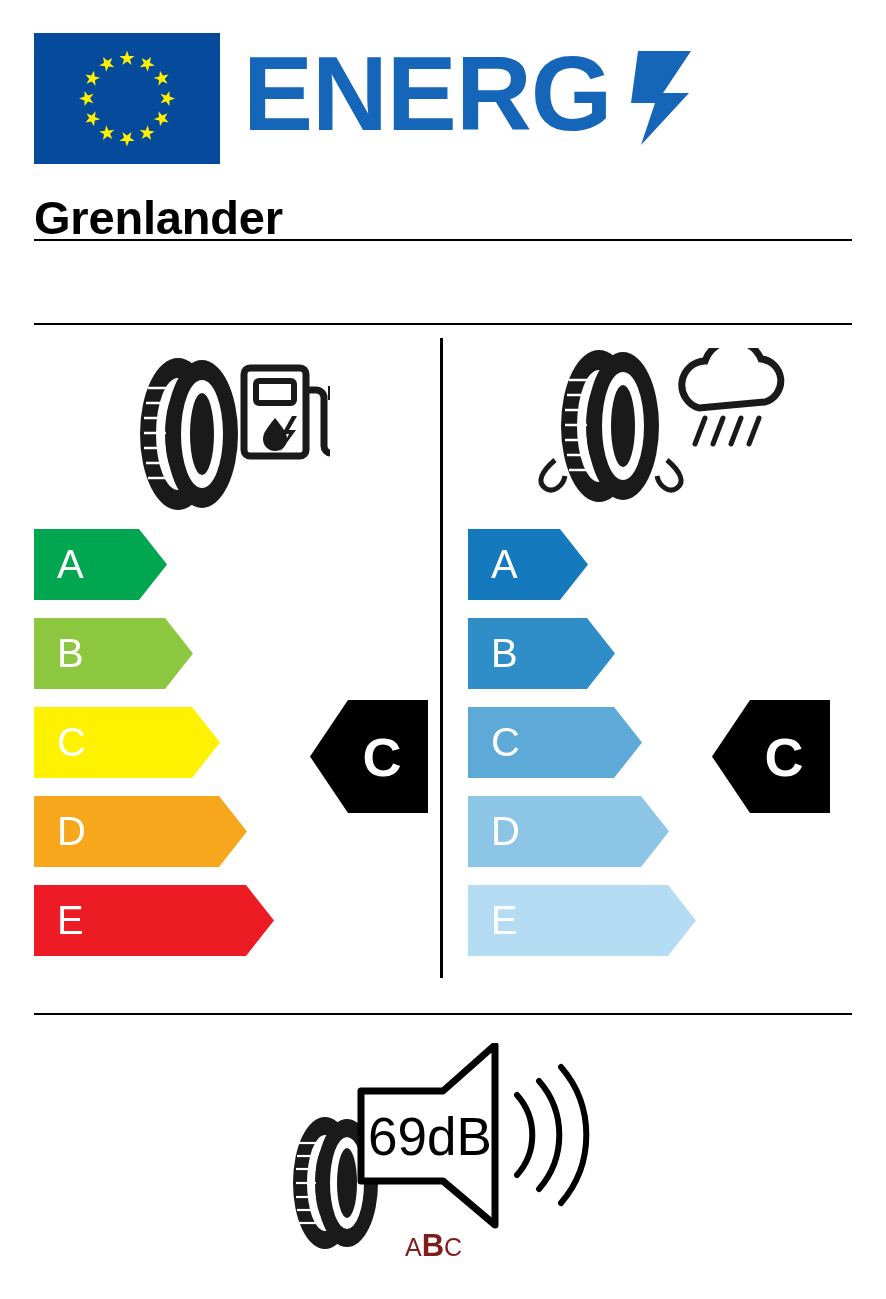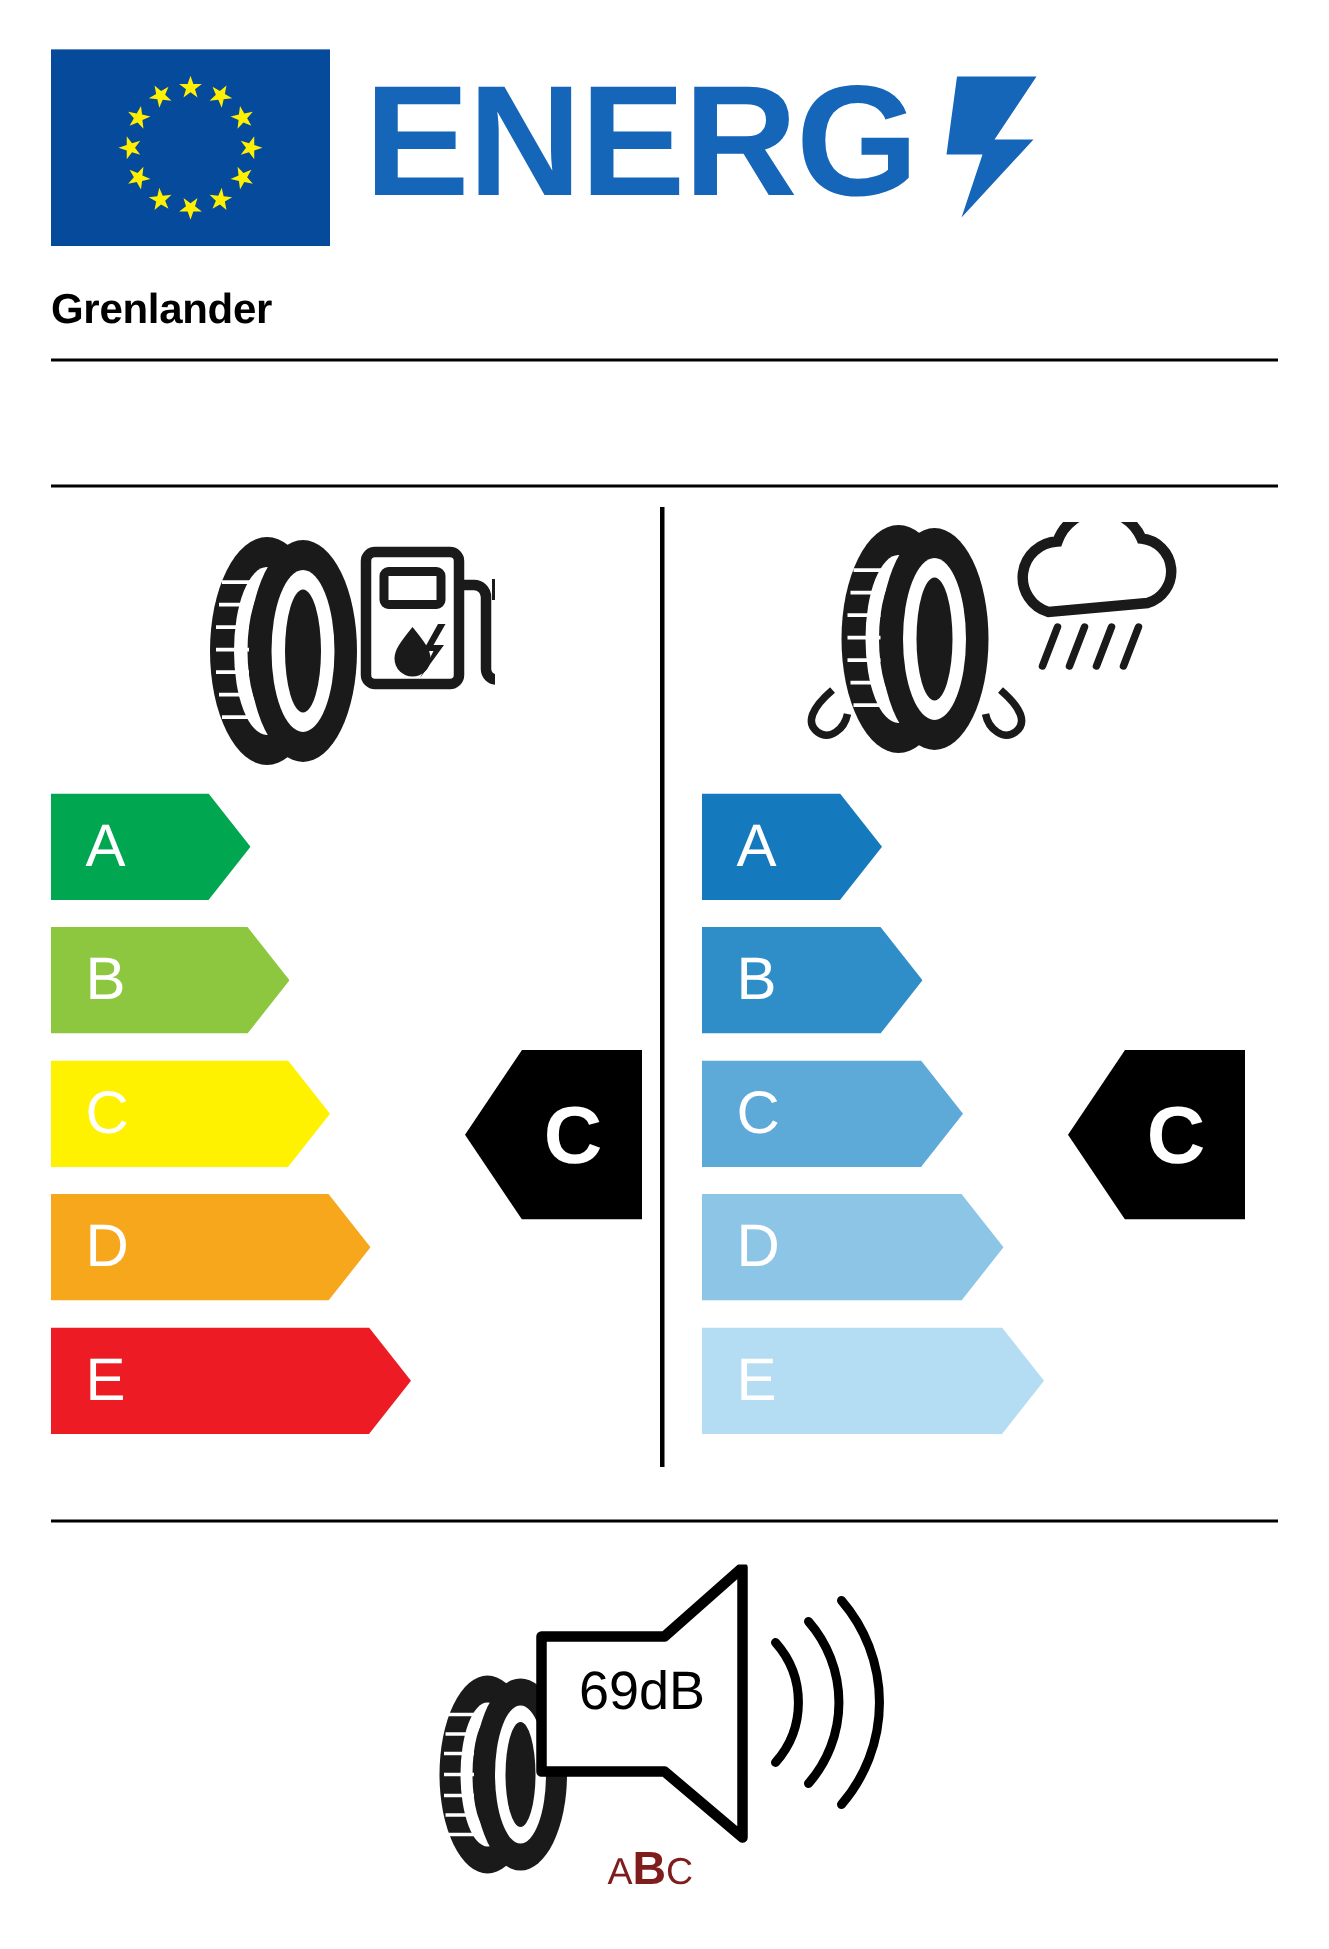--- a/index.html
+++ b/index.html
@@ -34,21 +34,21 @@
     top: 45px;
     width: 470px;
     height: 105px;
   }
   #energy-wordmark svg { display: block; width: 100%; height: 100%; }
 
   #brand-name {
     position: absolute;
     left: 34px;
     top: 190px;
-    font-size: 28px;
+    font-size: 47px;
     font-weight: bold;
     letter-spacing: -0.2px;
     color: #000;
   }
 
   .hrule {
     position: absolute;
     background: #000;
     height: 2px;
   }
@@ -120,21 +120,21 @@
     color: #ffffff;
   }
 
   
   #noise-value {
     position: absolute;
     left: 368px;
     top: 1106px;
     width: 120px;
     text-align: center;
-    font-size: 36px;
+    font-size: 53px;
     color: #000;
   }
   #noise-classes {
     position: absolute;
     left: 405px;
     top: 1228px;
     font-size: 25px;
     color: #7f1d1d;
     letter-spacing: 0px;
   }

